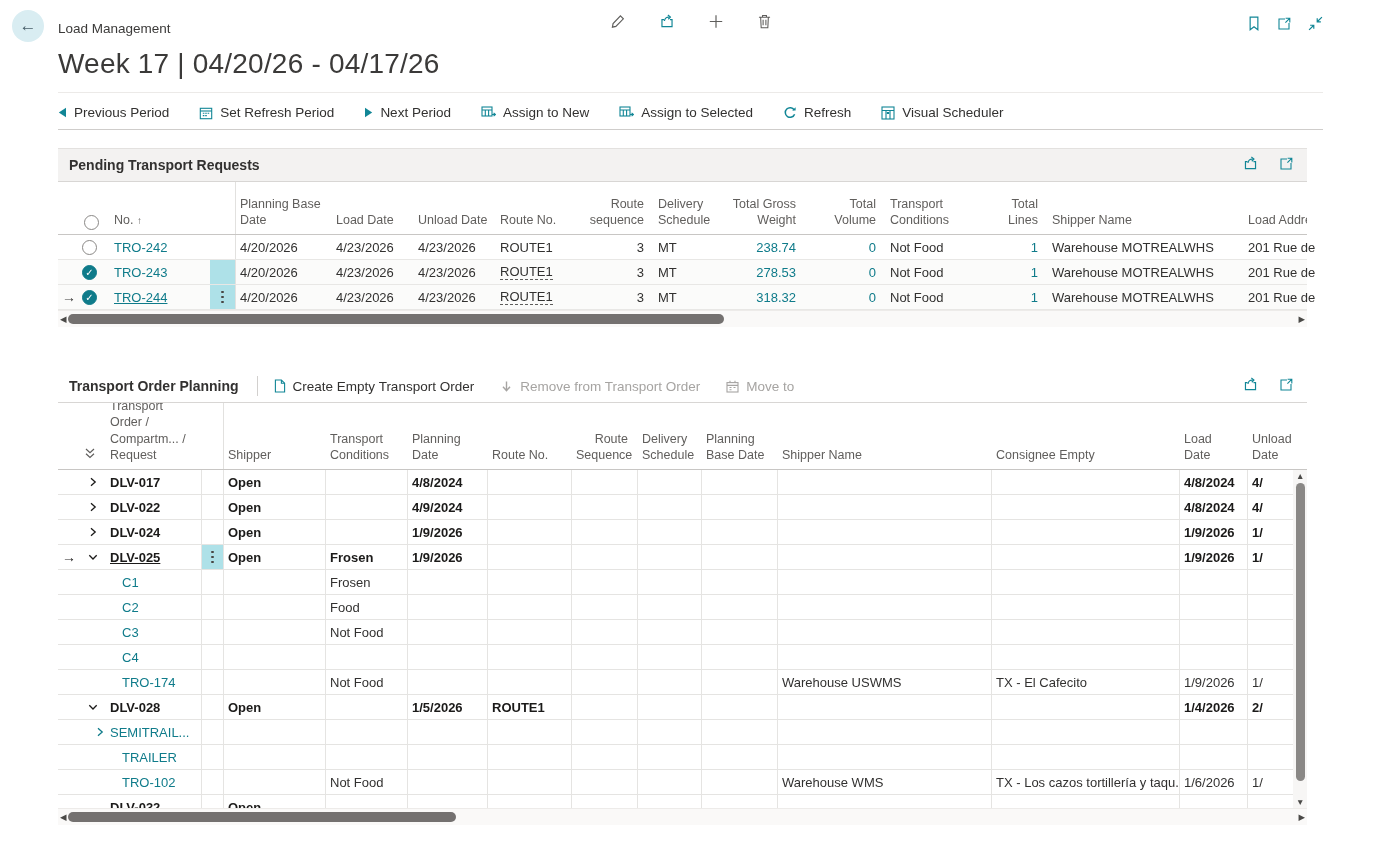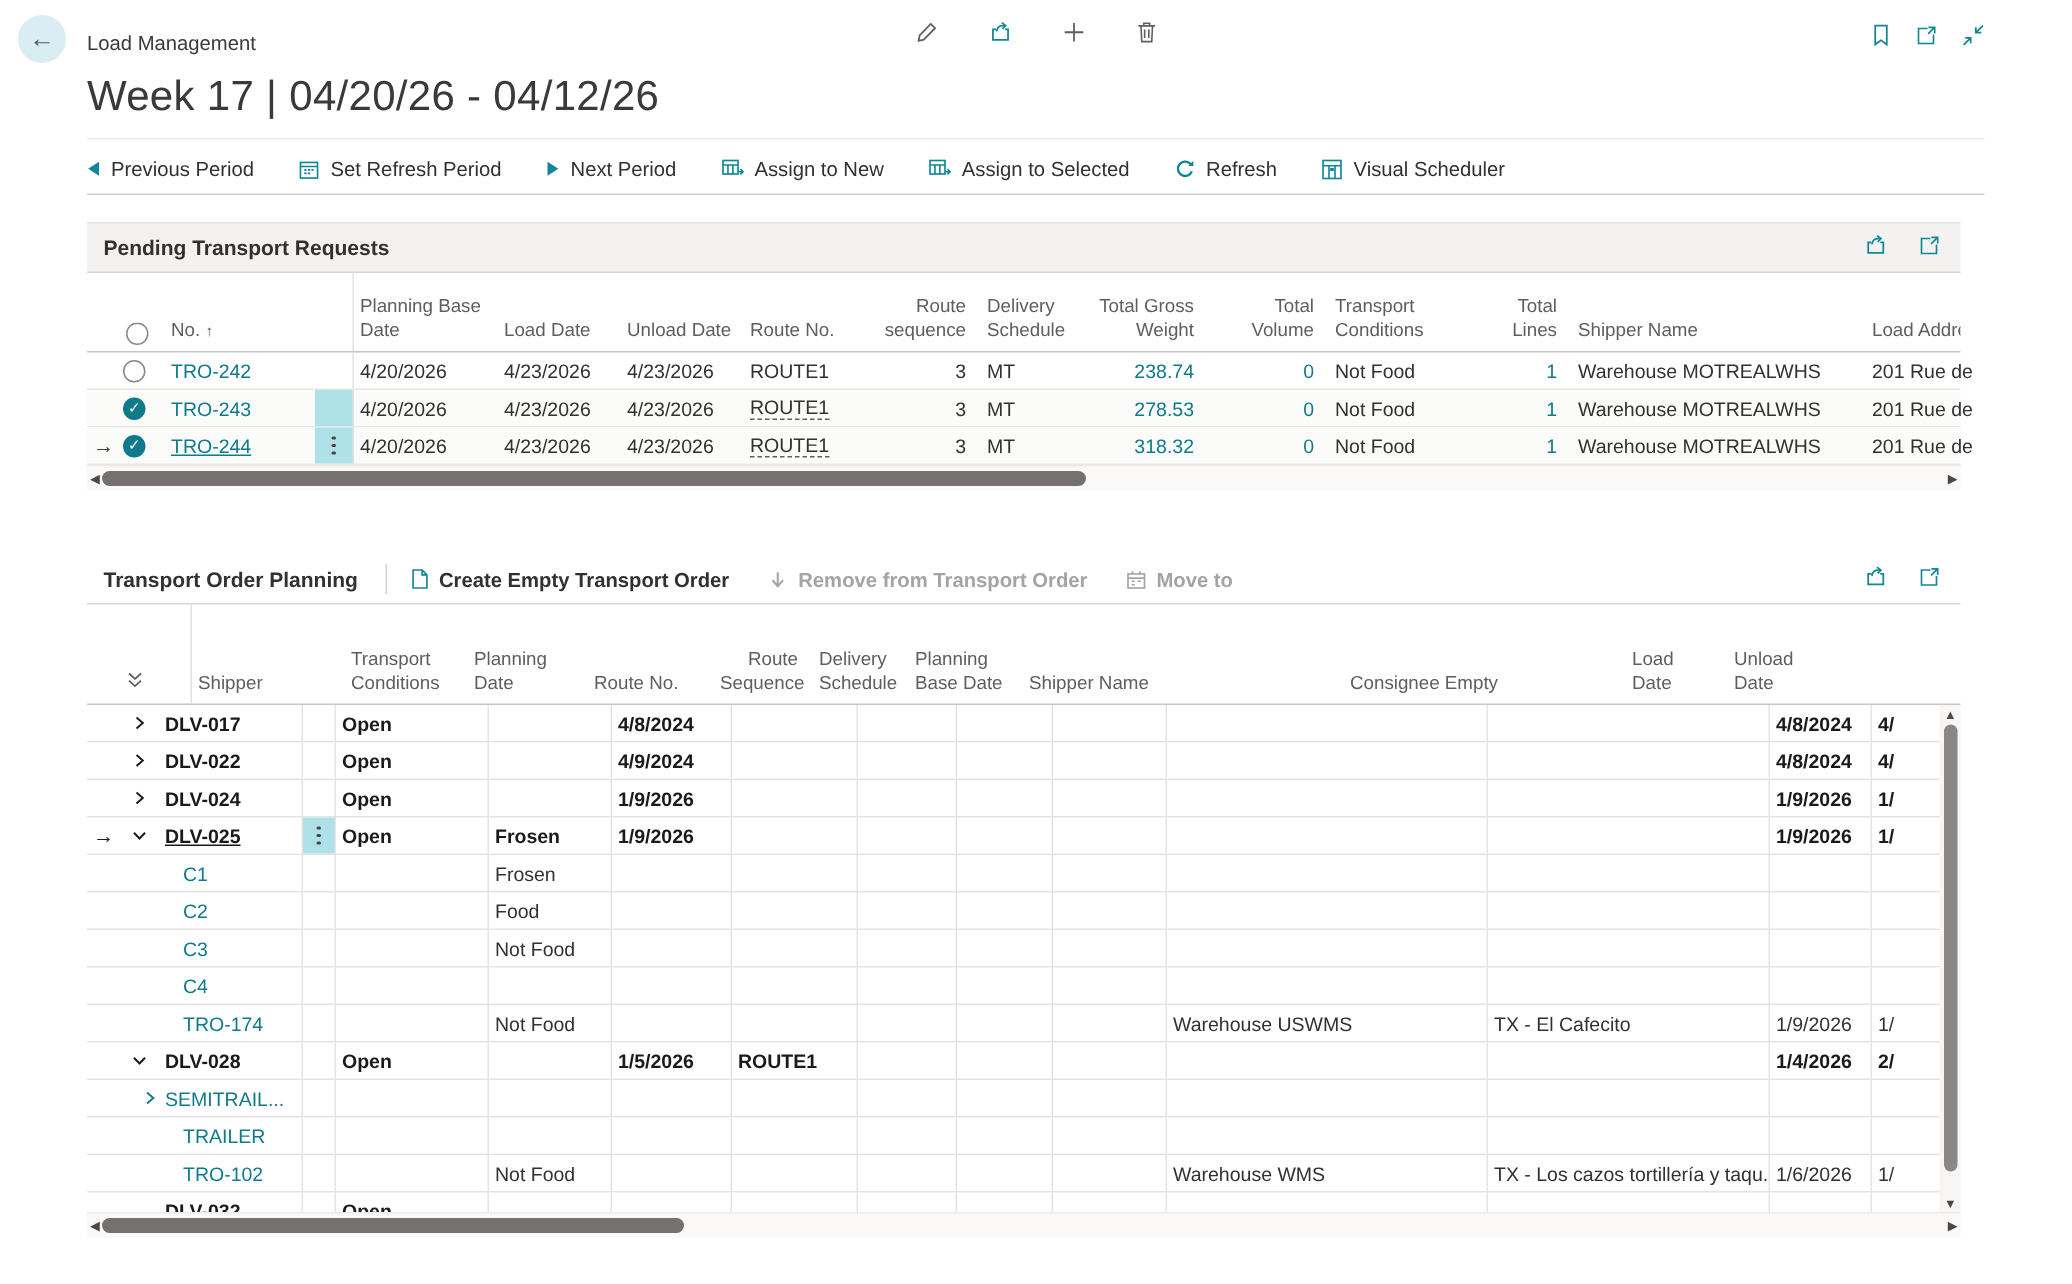--- a/index.html
+++ b/index.html
@@ -119,21 +119,21 @@
             </svg>
           </span></button>
         <button class="tb-btn"><span class="icon ic-teal">
             <svg width="15" height="15" viewBox="0 0 14 14">
               <path d="M13 1L8.6 5.4M8.6 2v3.4H12M1 13l4.4-4.4M5.4 12V8.6H2" fill="none" stroke="currentColor" stroke-width="1.1"></path>
             </svg>
           </span></button>
       </div>
   </div>
 
-  <h1 class="page-title">Week 17 | 04/20/26 - 04/12/26</h1>
+  <h1 class="page-title">Week 17 | 04/20/26 - 04/17/26</h1>
   <div class="title-rule"></div>
 
   <div class="toolbar" id="toolbar">
       <button class="act">
         <span class="icon ic-teal">
           <svg width="9" height="11" viewBox="0 0 9 11">
             <path d="M8 .8v9.4L.8 5.5z" fill="currentColor"></path>
           </svg>
         </span>
         <span>Previous Period</span>
@@ -336,21 +336,21 @@
       <span class="sb-arrow sb-left">◀</span>
       <div class="sb-h-thumb" style="left:10px;width:656px;"></div>
       <span class="sb-arrow sb-right">▶</span>
     </div>
   </section>
 
   <section class="card card2">
     <div class="card-head">
       <span class="card-title">Transport Order Planning</span>
       <div class="vdiv"></div>
-      <div id="planning-actions" style="display:flex;align-items:flex-start;font-weight:bold;">
+      <div id="planning-actions" style="display:flex;align-items:flex-start;">
           <button class="head-act">
             <span class="icon ic-teal">
               <svg width="12" height="14" viewBox="0 0 12 14">
                 <path d="M1.4 1h6l3.2 3.2V13H1.4z" fill="none" stroke="currentColor" stroke-width="1.1"></path>
                 <path d="M7.4 1v3.2h3.2" fill="none" stroke="currentColor" stroke-width="1.1"></path>
               </svg>
             </span>
             <span>Create Empty Transport Order</span>
           </button>
           <button class="head-act disabled">
@@ -388,20 +388,21 @@
         </div>
     </div>
     <div class="t2" id="t2">
         <div class="thead">
           <div class="hcell" style="width:22px"></div>
           <div class="hcell" style="width:26px;padding:0 0 5px 4px"><span class="icon ic-gray">
               <svg width="12" height="13" viewBox="0 0 12 13">
                 <path d="M2 2l4 3.6L10 2M2 6.8l4 3.6 4-3.6" fill="none" stroke="currentColor" stroke-width="1.2"></path>
               </svg>
             </span></div>
+          <div class="hcell" style="width:96px">Transport Order / Compartm... / Request</div>
           <div class="hcell" style="width:22px;border-right:1px solid #e2e1df;height:100%"></div>
           <div class="hcell" style="width:102px">Shipper</div>
           <div class="hcell" style="width:82px">Transport Conditions</div>
           <div class="hcell" style="width:80px">Planning Date</div>
           <div class="hcell" style="width:84px">Route No.</div>
           <div class="hcell r" style="width:66px">Route Sequence</div>
           <div class="hcell" style="width:64px">Delivery Schedule</div>
           <div class="hcell" style="width:76px">Planning Base Date</div>
           <div class="hcell" style="width:214px">Shipper Name</div>
           <div class="hcell" style="width:188px">Consignee Empty</div>

